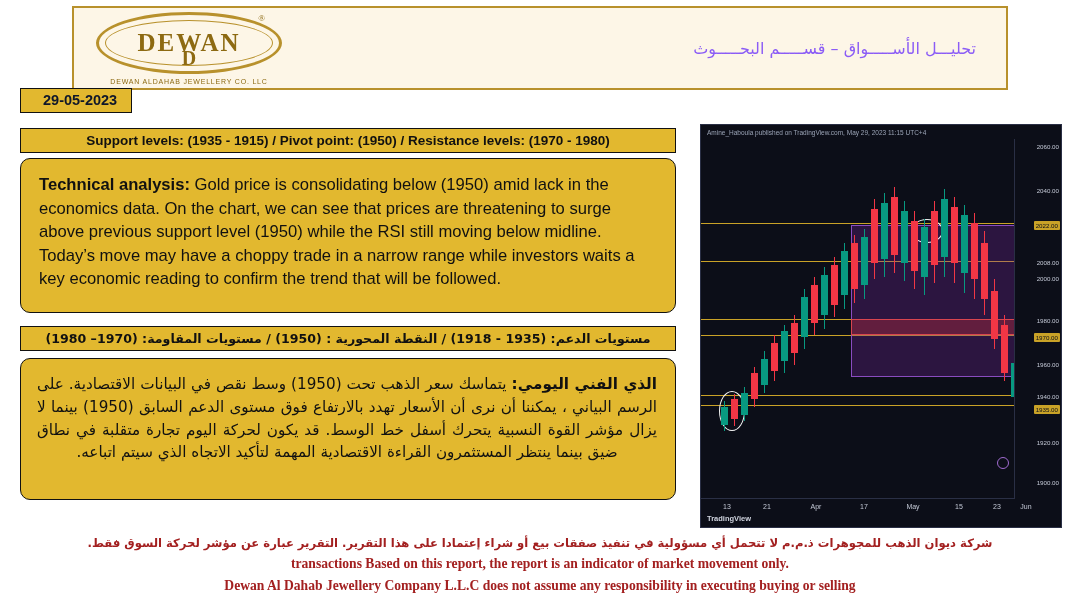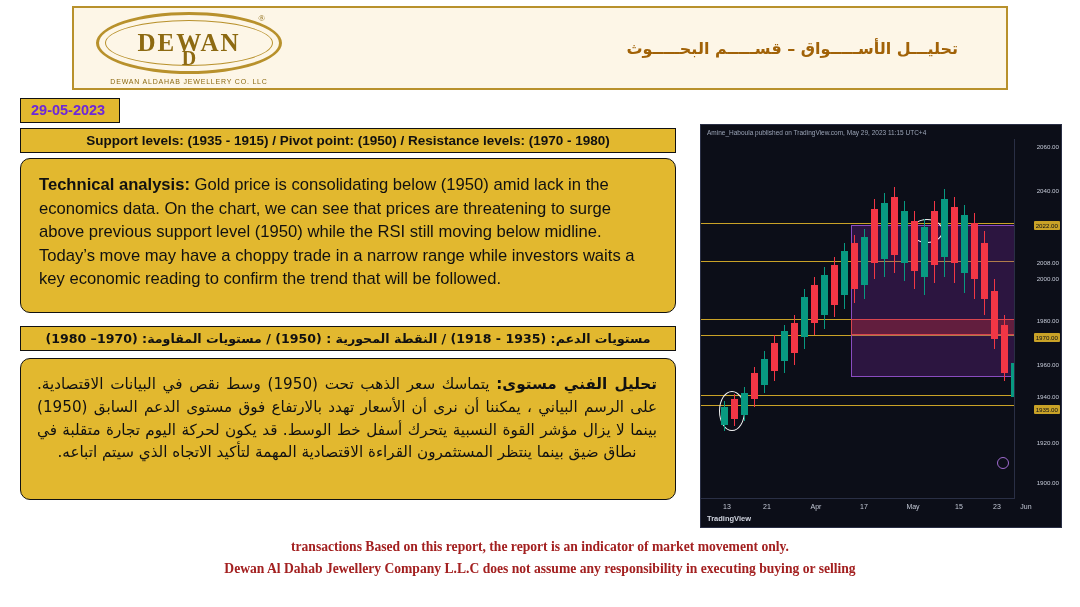--- a/index.html
+++ b/index.html
@@ -33,25 +33,25 @@
     font-family: "Liberation Serif", serif;
     font-weight: bold;
     font-size: 17px;
     color: #7a5c10;
     letter-spacing: 0.3px;
     padding-left: 36px;
     white-space: nowrap;
   }
   .header-right {
     font-family: "DejaVu Sans", sans-serif;
-    font-weight: bold;
+    font-weight: normal;
     font-size: 16px;
-    color: #a16207;
+    color: #8b5cf6;
     direction: rtl;
-    padding-right: 48px;
+    padding-right: 30px;
     white-space: nowrap;
     letter-spacing: 1px;
   }
   .logo-wrap {
     position: relative;
     width: 230px;
     height: 80px;
     display: flex;
     flex-direction: column;
     align-items: center;
@@ -110,28 +110,28 @@
     color: #8d6a12;
     letter-spacing: 0.8px;
     margin-top: 4px;
     white-space: nowrap;
   }
 
   
   .date-badge {
     position: absolute;
     left: 20px;
-    top: 98px;
+    top: 88px;
     background: #e2b82f;
     border: 1.5px solid #111;
-    padding: 3px 14px 4px 10px;
+    padding: 3px 14px 4px 22px;
     font-family: "Liberation Sans", sans-serif;
     font-weight: bold;
     font-size: 14.5px;
-    color: #6d28d9;
+    color: #0f172a;
   }
 
   
   .levels-en {
     position: absolute;
     left: 20px;
     top: 128px;
     width: 656px;
     background: #e2b82f;
     border: 1.5px solid #111;
@@ -366,21 +366,21 @@
 
 <div class="levels-en">Support levels: (1935 - 1915)  /  Pivot point: (1950)  /  Resistance levels: (1970 - 1980)</div>
 
 <div class="tech-box">
   <div class="tech-text"><b>Technical analysis:</b><span> Gold price is consolidating below (1950) amid lack in the economics data. On the chart, we can see that prices are threatening to surge above previous support level (1950) while the RSI still moving below midline. Today’s move may have a choppy trade in a narrow range while investors waits a key economic reading to confirm the trend that will be followed.</span></div>
 </div>
 
 <div class="levels-ar">مستويات الدعم: (1935 - 1918)   /   النقطة المحورية : (1950)   /   مستويات المقاومة: (1970– 1980)</div>
 
 <div class="ar-box">
-  <div class="ar-text"><b>تحليل الفني مستوى:</b><span> يتماسك سعر الذهب تحت (1950) وسط نقص في البيانات الاقتصادية. على الرسم البياني ، يمكننا أن نرى أن الأسعار تهدد بالارتفاع فوق مستوى الدعم السابق (1950) بينما لا يزال مؤشر القوة النسبية يتحرك أسفل خط الوسط. قد يكون لحركة اليوم تجارة متقلبة في نطاق ضيق بينما ينتظر المستثمرون القراءة الاقتصادية المهمة لتأكيد الاتجاه الذي سيتم اتباعه.</span></div>
+  <div class="ar-text"><b>الذي الفني اليومي:</b><span> يتماسك سعر الذهب تحت (1950) وسط نقص في البيانات الاقتصادية. على الرسم البياني ، يمكننا أن نرى أن الأسعار تهدد بالارتفاع فوق مستوى الدعم السابق (1950) بينما لا يزال مؤشر القوة النسبية يتحرك أسفل خط الوسط. قد يكون لحركة اليوم تجارة متقلبة في نطاق ضيق بينما ينتظر المستثمرون القراءة الاقتصادية المهمة لتأكيد الاتجاه الذي سيتم اتباعه.</span></div>
 </div>
 
 <div class="chart-panel">
   <div class="chart-credit">Amine_Haboula published on TradingView.com, May 29, 2023 11:15 UTC+4</div>
 
   <div class="chart-plot">
 
     <div class="hline" style="top:84px; background:#c9a227;"></div>
     <div class="hline" style="top:122px; background:#c9a227;"></div>
     <div class="hline" style="top:180px; background:#c9a227;"></div>
@@ -510,15 +510,16 @@
     <div class="time-label" style="left:212px;">May</div>
     <div class="time-label" style="left:258px;">15</div>
     <div class="time-label" style="left:296px;">23</div>
     <div class="time-label" style="left:325px;">Jun</div>
   </div>
 
   <div class="tv-logo">TradingView</div>
 </div>
 
 <div class="disclaimer">
+  <div class="disc-ar">شركة ديوان الذهب للمجوهرات ذ.م.م لا تتحمل أي مسؤولية في تنفيذ صفقات بيع أو شراء إعتمادا على هذا التقرير. التقرير عبارة عن مؤشر لحركة السوق فقط.</div>
   <div class="disc-en">transactions Based on this report, the report is an indicator of market movement only.</div>
   <div class="disc-en">Dewan Al Dahab Jewellery Company L.L.C does not assume any responsibility in executing buying or selling</div>
 </div>
 
 </body></html>

